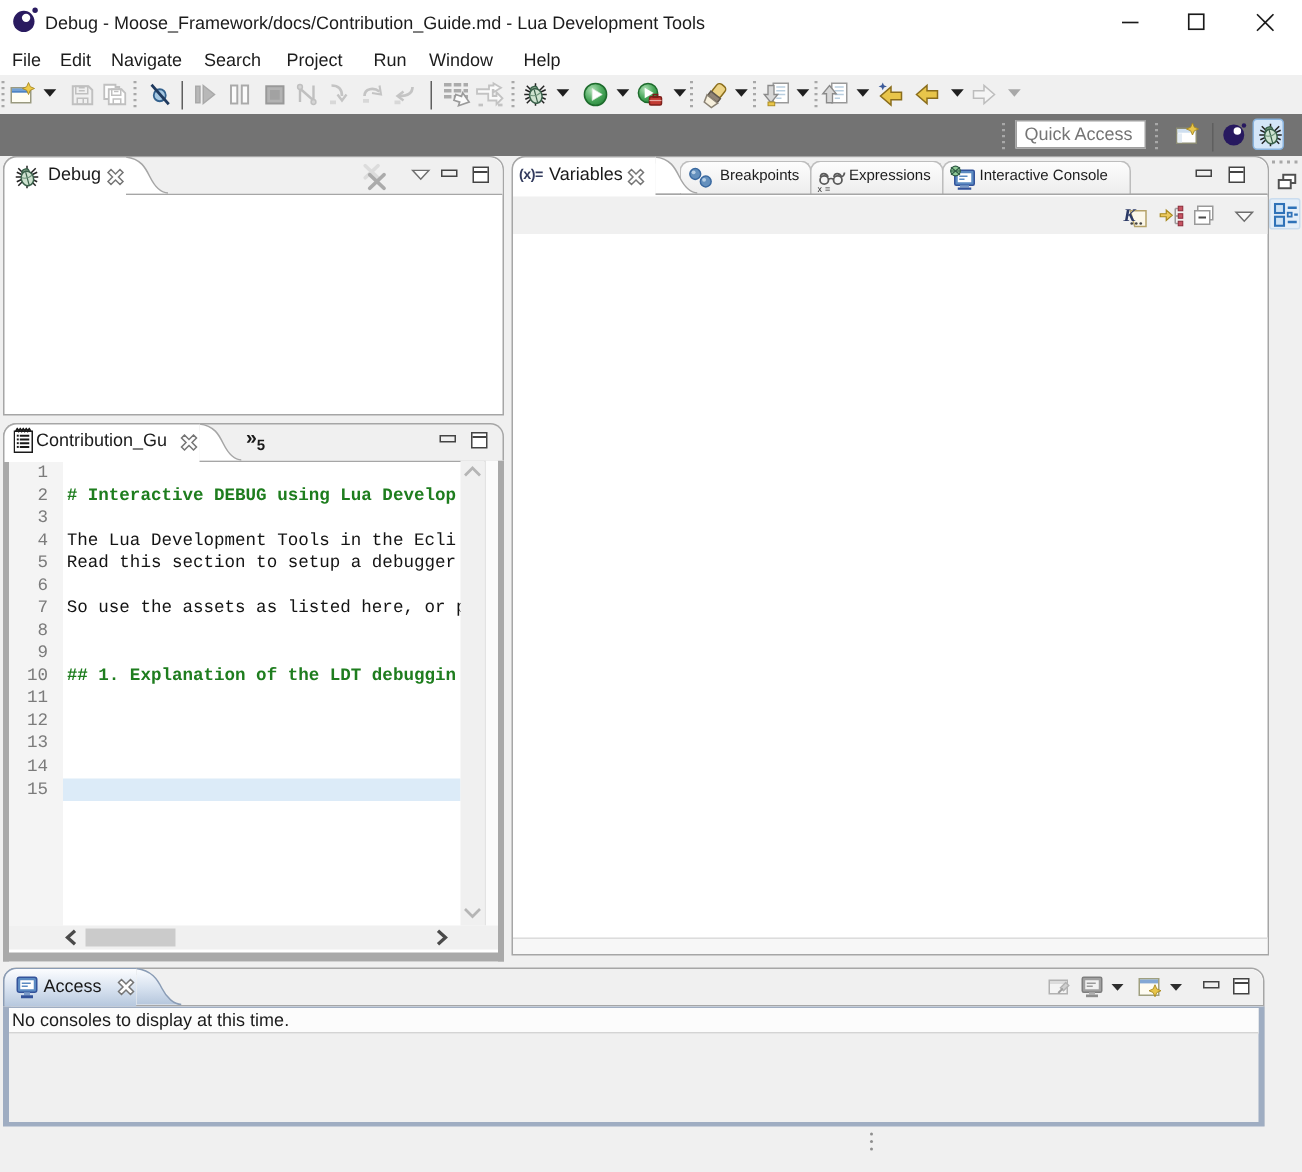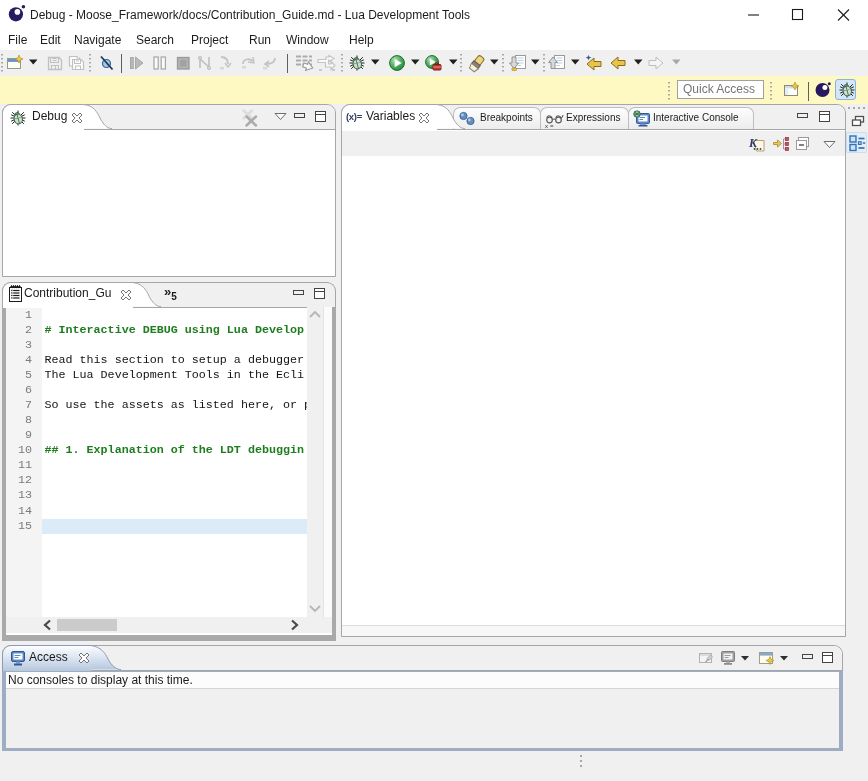--- a/index.html
+++ b/index.html
@@ -7,21 +7,21 @@
 body { position:relative; background:#f0f0f0; font-family:"Liberation Sans",sans-serif; font-size:12px; color:#1a1a1a; }
 .abs { position:absolute; }
 
 #titlebar { left:0; top:0; width:868px; height:30px; background:#ffffff; }
 #title-text { left:30px; top:8px; font-size:12px; color:#1c1c1c; }
 
 #menubar { left:0; top:30px; width:868px; height:20px; background:#ffffff; }
 #menubar span { position:absolute; top:3px; font-size:12px; color:#1c1c1c; }
 
 #toolbar { left:0; top:50px; width:868px; height:26px; background:#f0f0f0; }
-#qarow { left:0; top:76px; width:868px; height:28px; background:#fef9c3; }
+#qarow { left:0; top:76px; width:868px; height:28px; background:#737373; }
 
 #qabox { left:677px; top:4px; width:87px; height:19px; background:#fff; border:1px solid #a0a0a0; color:#757575; font-size:12px; line-height:17px; padding-left:5px; }
 #dbgpersp { left:835px; top:3px; width:21px; height:21px; background:#d4e6f8; border:1px solid #89b3dd; border-radius:3px; }
 
 .panel { position:absolute; background:#ffffff; border:1px solid #a6a6a6; border-radius:9px 9px 0 0; }
 .tabrow { position:absolute; left:0; top:0; width:100%; background:#f0f0f0; border-bottom:1px solid #a6a6a6; border-radius:9px 9px 0 0; }
 .seltab { position:absolute; background:#ffffff; z-index:3; }
 .utab { position:absolute; height:23px; border:1px solid #bdbdbd; border-bottom:none; border-radius:7px 7px 0 0; background:linear-gradient(#fdfdfd,#ececec); z-index:1; white-space:nowrap; }
 .utab .lab { position:absolute; font-size:10px; color:#1c1c1c; top:4px; }
 .minico, .maxico { position:absolute; }
@@ -373,22 +373,22 @@
       <div>14</div>
       <div>15</div>
   </div>
 
   <div class="abs" style="left:40px;top:236.6px;width:265px;height:15px;background:#dcebf8;"></div>
 
   <div class="abs" id="edtext" style="left:42.5px;top:25.5px;width:263px;height:310px;">
 <div>&nbsp;</div>
 <div class="grn"># Interactive DEBUG using Lua Develop</div>
 <div>&nbsp;</div>
+<div>The Lua Development Tools in the Ecli</div>
 <div>Read this section to setup a debugger</div>
-<div>The Lua Development Tools in the Ecli</div>
 <div>&nbsp;</div>
 <div>So use the assets as listed here, or p</div>
 <div>&nbsp;</div>
 <div>&nbsp;</div>
 <div class="grn">## 1. Explanation of the LDT debuggin</div>
 <div>&nbsp;</div>
 <div>&nbsp;</div>
 <div>&nbsp;</div>
   </div>
 

